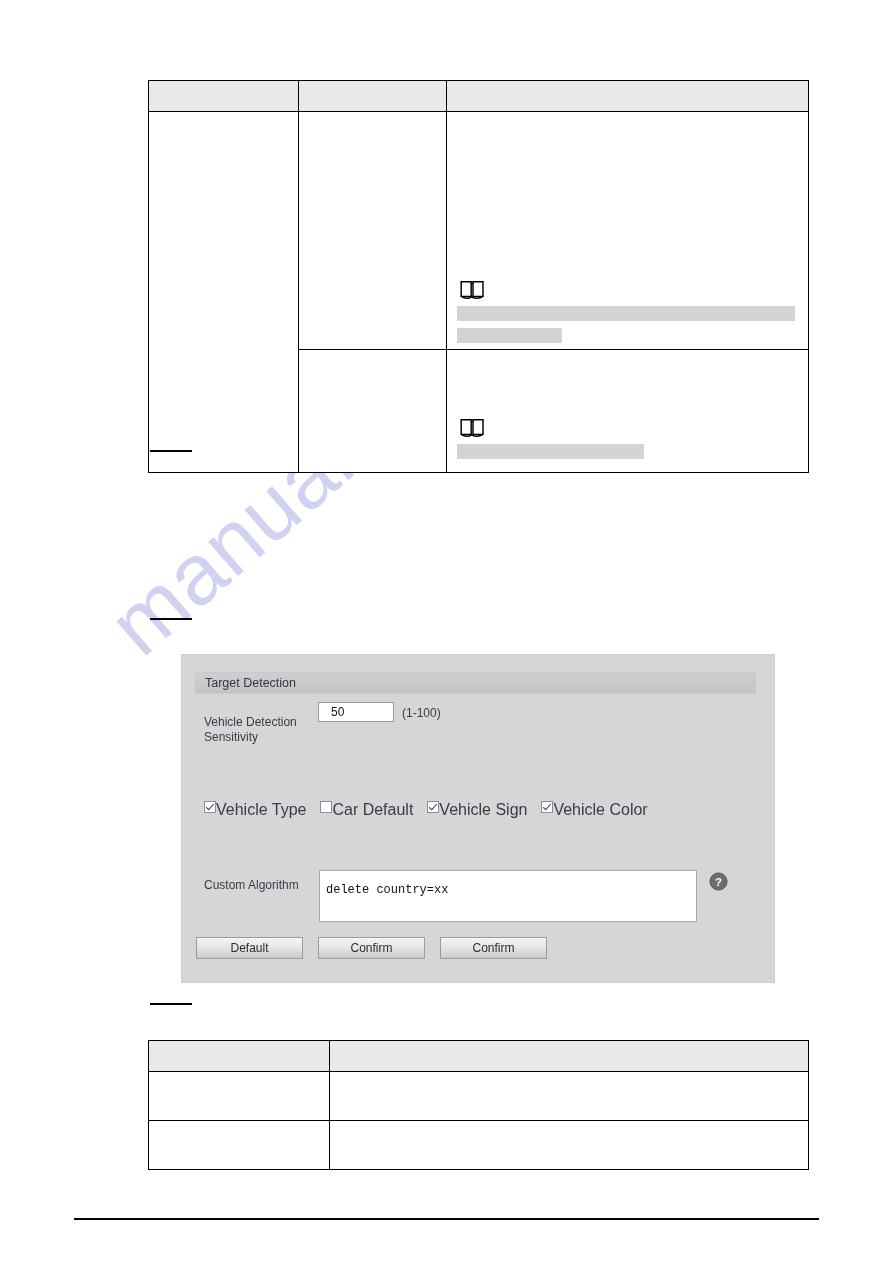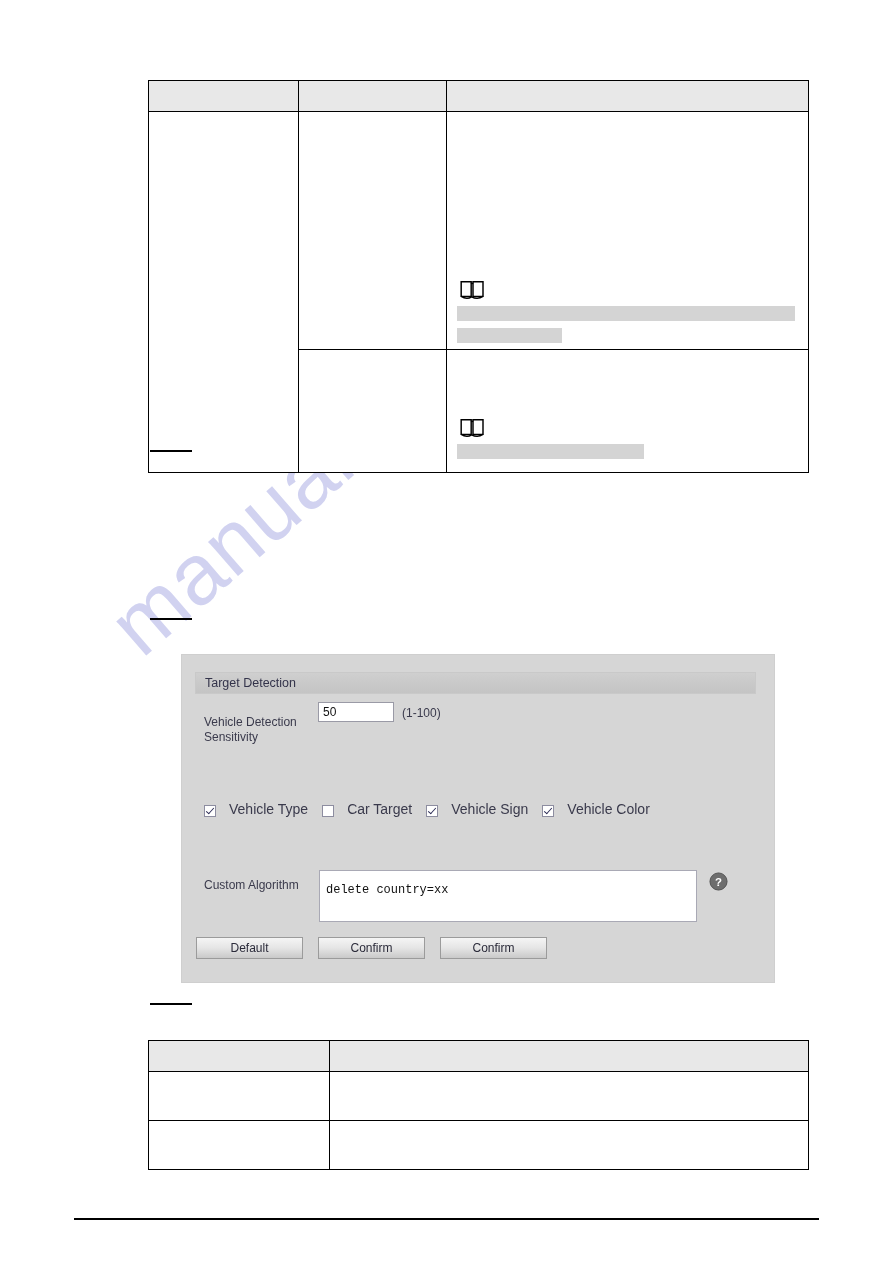--- a/index.html
+++ b/index.html
@@ -170,21 +170,21 @@
     left: 136px;
     top: 47px;
     width: 76px;
     height: 20px;
     background: #ffffff;
     border: 1px solid #9a9aa6;
     box-sizing: border-box;
     font-family: "Liberation Sans", sans-serif;
     font-size: 12px;
     color: #111;
-    padding: 0 4px;
+    padding: 0 12px;
     line-height: 18px;
   }
   #range-hint-sensitivity {
     position: absolute;
     left: 220px;
     top: 51px;
     font-size: 12px;
     color: #3a3a4c;
   }
 
@@ -192,23 +192,23 @@
   #checkbox-row {
     position: absolute;
     left: 22px;
     top: 146px;
     display: flex;
     align-items: center;
     gap: 14px;
   }
   .checkbox-item {
     display: flex;
-    align-items: flex-end;
-    gap: 13px;
-    font-size: 14px;
+    align-items: flex-start;
+    gap: 0;
+    font-size: 16px;
     color: #3a3a4c;
     white-space: nowrap;
   }
   .checkbox-box {
     width: 12px;
     height: 12px;
     background: #ffffff;
     border: 1px solid #8d8da0;
     box-sizing: border-box;
     position: relative;
@@ -356,21 +356,21 @@
     <div id="range-hint-sensitivity">(1-100)</div>
 
 
     <div id="checkbox-row">
       <label class="checkbox-item">
         <span class="checkbox-box checked"></span>
         <span>Vehicle Type</span>
       </label>
       <label class="checkbox-item">
         <span class="checkbox-box"></span>
-        <span>Car Target</span>
+        <span>Car Default</span>
       </label>
       <label class="checkbox-item">
         <span class="checkbox-box checked"></span>
         <span>Vehicle Sign</span>
       </label>
       <label class="checkbox-item">
         <span class="checkbox-box checked"></span>
         <span>Vehicle Color</span>
       </label>
     </div>

